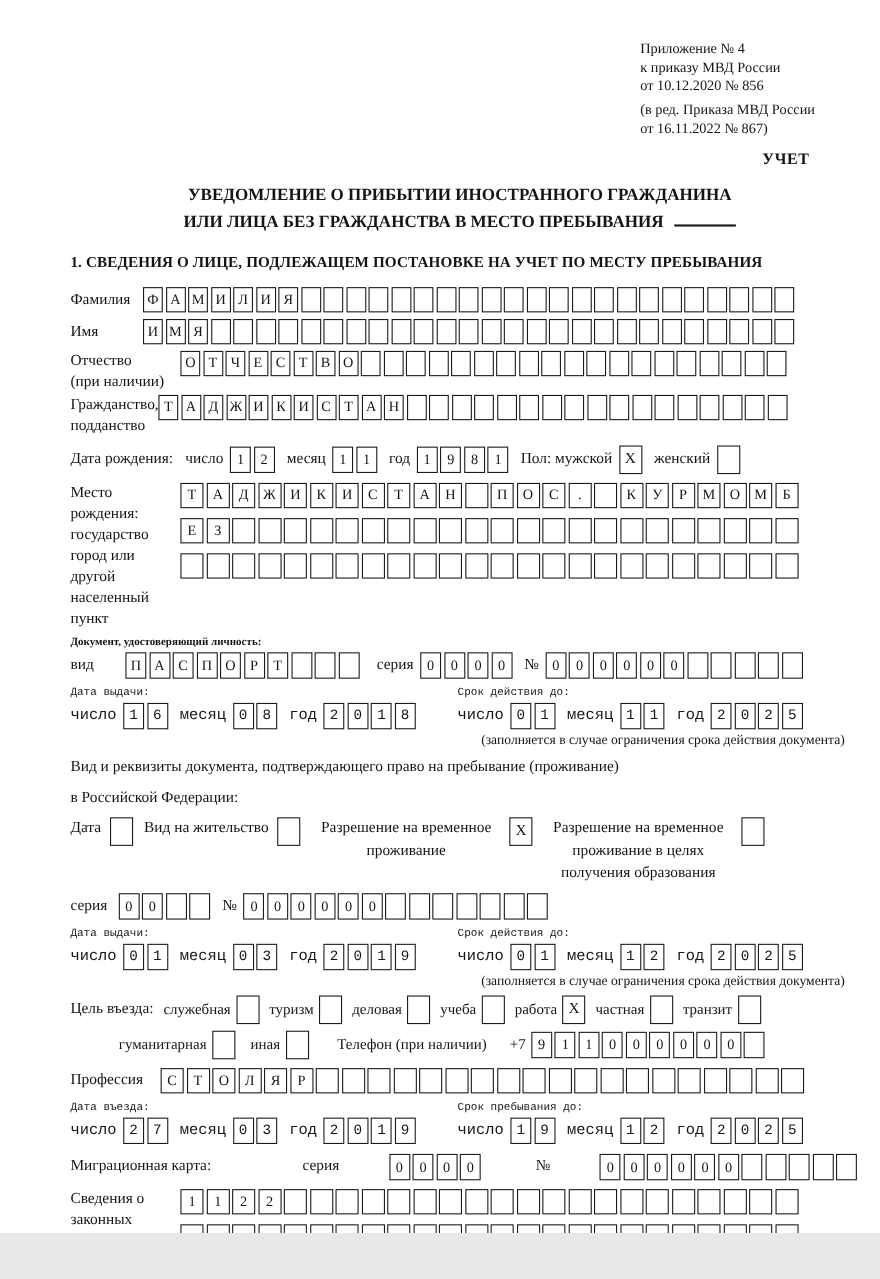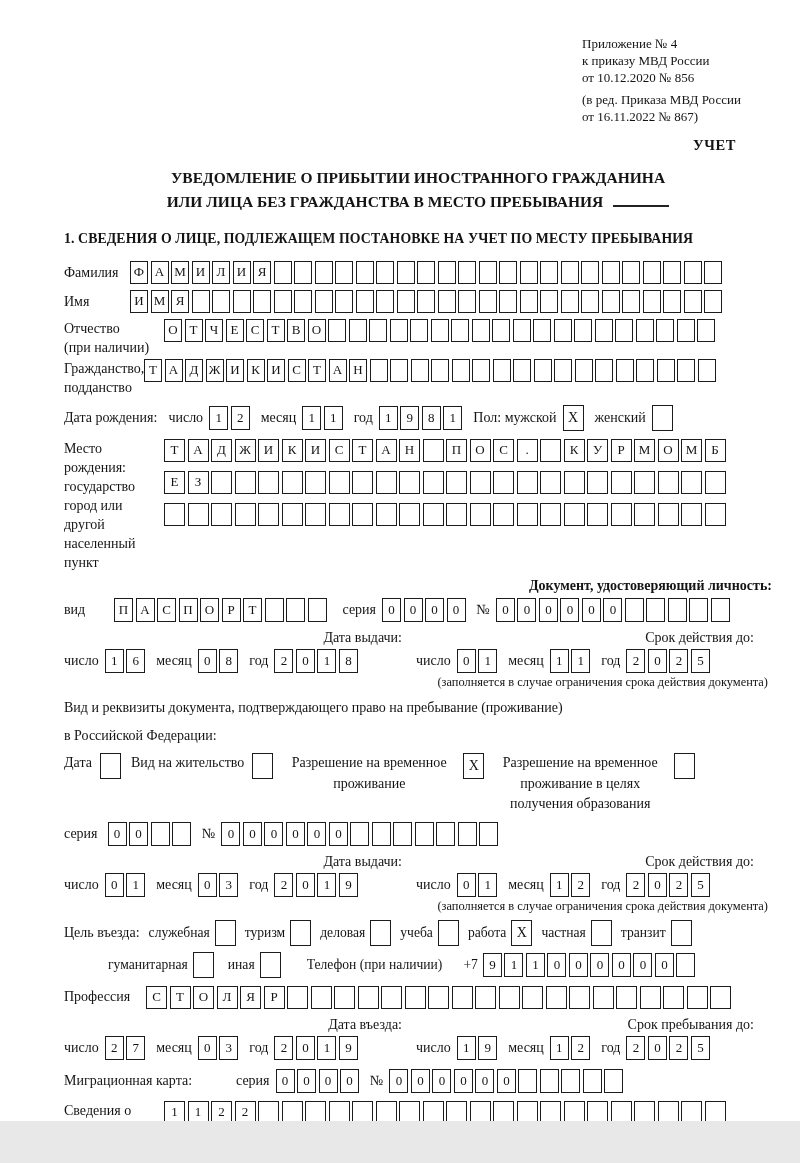--- a/index.html
+++ b/index.html
@@ -12,38 +12,38 @@
   .hdr{margin-left:auto;width:190px;font-size:13px;line-height:1.3;}
   .hdr .ed{margin-top:5px;}
   .forma{text-align:right;font-weight:bold;font-size:14.5px;letter-spacing:.6px;margin:12px 36px 0 0;}
   
   .title{text-align:center;font-weight:bold;font-size:15.5px;line-height:1.55;margin-top:12px;}
   .blank{display:inline-block;width:56px;border-bottom:2.2px solid #222;height:.9em;vertical-align:baseline;margin-left:10px;}
   .sec{font-weight:bold;font-size:13.8px;margin-top:17px;white-space:nowrap;letter-spacing:.1px;}
   
   .row{display:flex;align-items:flex-start;}
   .ai-c{align-items:center;}
-  .mt14{margin-top:14px;} .mt9{margin-top:9px;} .mt8{margin-top:8px;} .mt6{margin-top:6px;} .mt4{margin-top:4px;} .mt2{margin-top:2px;}
+  .mt14{margin-top:14px;} .mt9{margin-top:9px;gap:39px;} .mt8{margin-top:8px;} .mt6{margin-top:6px;} .mt4{margin-top:4px;} .mt2{margin-top:2px;}
   .lbl{flex:none;line-height:1.35;}
   .w66{width:66px;} .w100{width:100px;} .w80{width:80px;} .w50{width:50px;} .w172{width:172px;}
   .multi div{line-height:19px;}
   .stack{flex:1;}
   
   .boxes{display:flex;flex-wrap:nowrap;gap:2.5px;}
   .cell{flex:none;width:16px;height:21px;border:1.6px solid #1c1c1c;text-align:center;font-size:13px;line-height:20px;background:#fff;}
   .bx-m .cell{width:19px;}
   .bx-d .cell{width:17px;height:22px;line-height:21px;}
   .bx-c .cell{width:19px;height:24px;line-height:23px;font-size:14px;}
   
   .dg-lbl{margin:0 6px 0 11px;flex:none;}
   .dg-lbl0{margin:0 6px 0 0;flex:none;}
-  .dates{display:flex;margin-top:8px;}
+  .dates{display:flex;margin-top:8px;font-family:Liberation Mono, monospace;}
   .dcol{width:338px;}
   .dcol.right{margin-left:14px;}
-  .dhead{text-align:right;font-size:14px;}
+  .dhead{text-align:left;font-size:10px;}
   .drow{display:flex;align-items:center;margin-top:3px;}
   .note{font-size:12.4px;text-align:right;margin-top:2px;padding-right:4px;}
   
   .opts{gap:10px;margin-top:7px;}
   .opt{display:flex;align-items:flex-start;gap:8px;}
   .op-lbl{line-height:1.4;}
   .op-wide{width:172px;text-align:center;line-height:1.45;}
   
   .p-lbl{margin:0 5px 0 9px;font-size:13.6px;flex:none;}
   .intro{margin-top:7px;line-height:1.5;}

